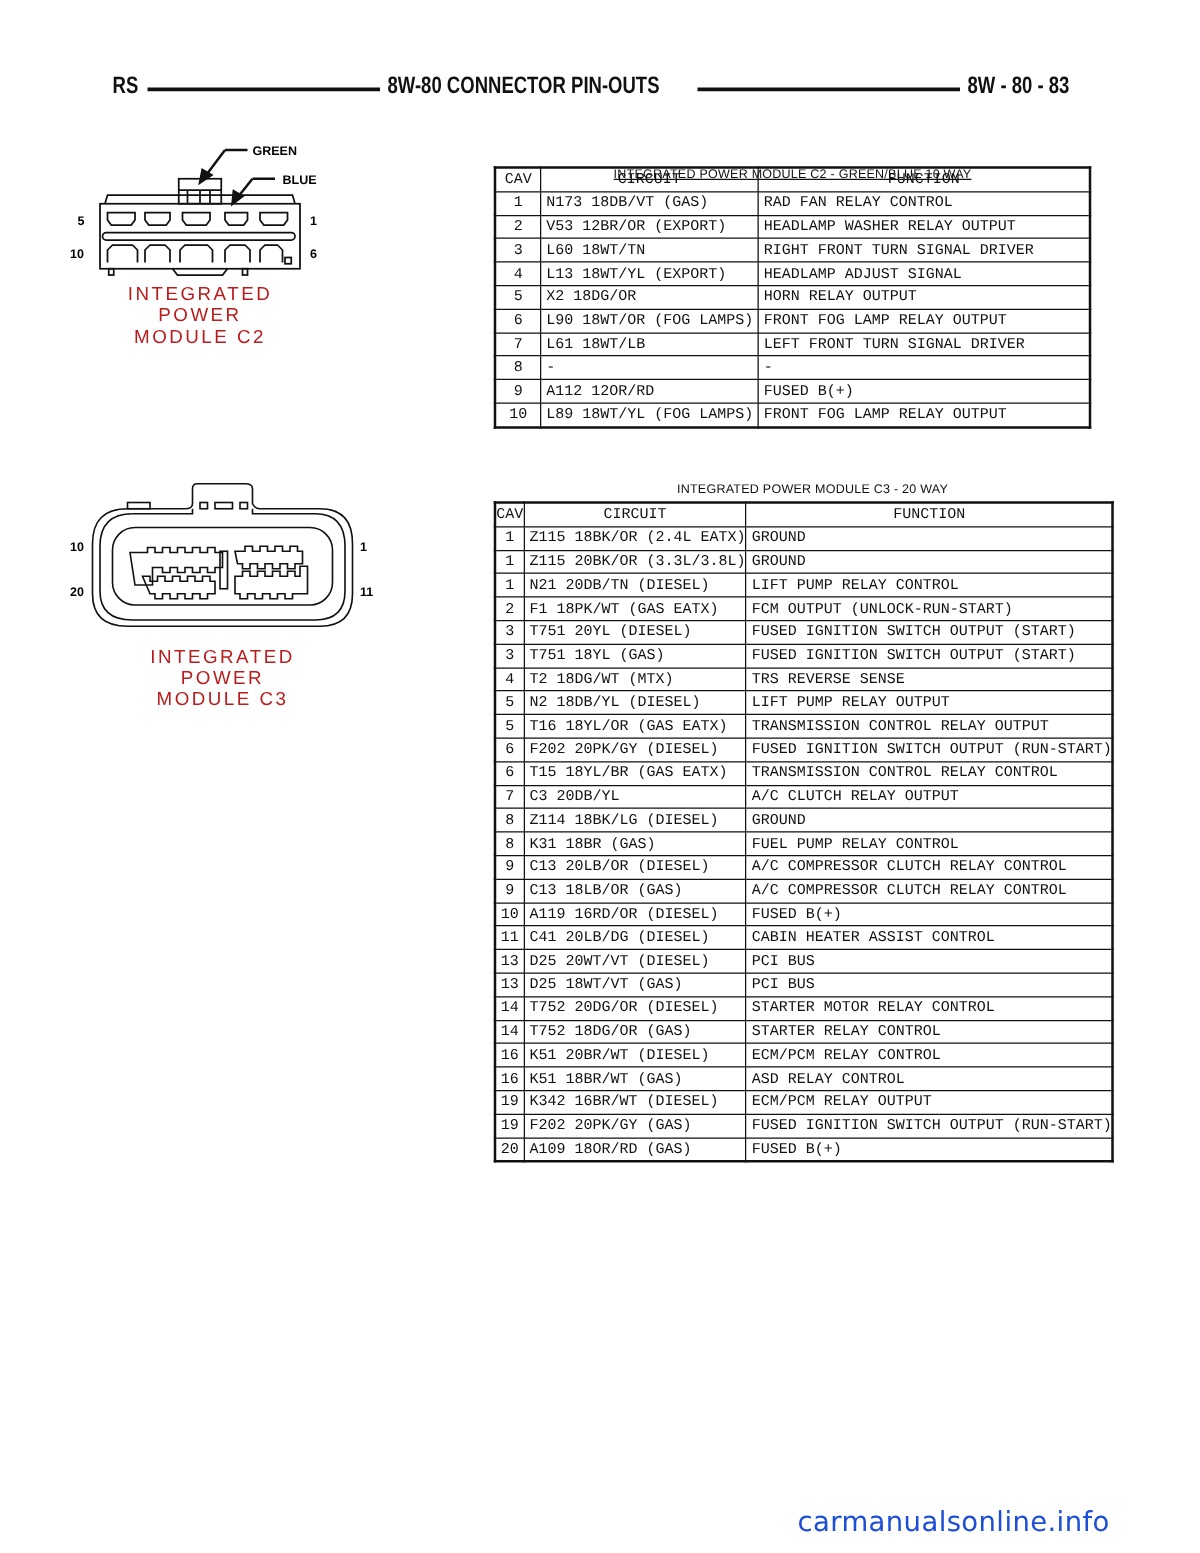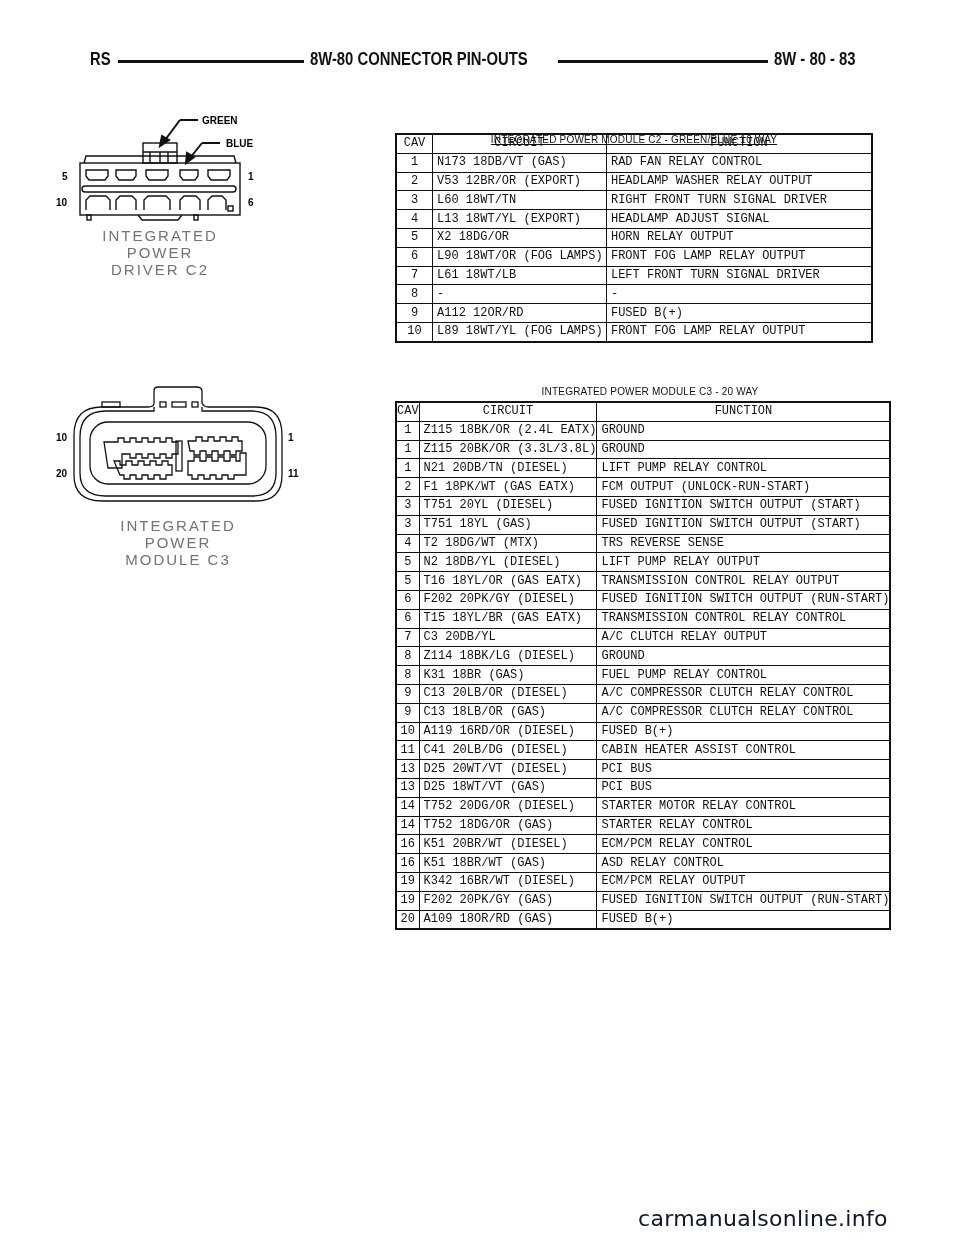--- a/index.html
+++ b/index.html
@@ -9,28 +9,28 @@
   .hdr-text { font-family: "Liberation Sans", sans-serif; font-weight: bold; font-size: 19px; transform: scaleX(0.78); transform-origin: left center; white-space: nowrap; letter-spacing: 0px; }
   .hdr-line { position: absolute; height: 3px; background: #111; top: 58px; }
 
   .tbl-title { position: absolute; font-size: 10px; text-align: center; letter-spacing: 0.2px; white-space: nowrap; }
   table.pin { position: absolute; border-collapse: collapse; font-size: 12px; border: 2px solid #111; font-family: Liberation Mono, monospace; }
   table.pin td, table.pin th { border: 1px solid #111; height: 17.8px; padding: 0 0 0 4px; font-weight: normal; white-space: nowrap; line-height: 17px; }
   table.pin th { text-align: center; padding: 0; }
   table.pin td.cav { text-align: center; padding: 0; }
 
   .diagram { position: absolute; }
-  .diag-label { position: absolute; text-align: center; font-size: 15px; letter-spacing: 2px; line-height: 17px; font-weight: normal; color: #737373; }
-
-  .watermark { position: absolute; left: 638px; top: 1206px; font-size: 22px; color: #0f172a; letter-spacing: 0.3px; font-family: "DejaVu Sans", sans-serif; }
+  .diag-label { position: absolute; text-align: center; font-size: 15px; letter-spacing: 2px; line-height: 17px; font-weight: normal; color: #b91c1c; }
+
+  .watermark { position: absolute; left: 638px; top: 1206px; font-size: 22px; color: #1d4ed8; letter-spacing: 0.3px; font-family: "DejaVu Sans", sans-serif; }
 </style>
 </head>
 <body>
 
-<div class="page-header" style="left:0;top:2px;width:792px;height:80px;position:absolute;">
+<div class="page-header" style="left:0;top:12px;width:792px;height:80px;position:absolute;">
   <span class="hdr-text" style="position:absolute;left:90px;top:46px;">RS</span>
   <div class="hdr-line" style="left:118px;width:186px;"></div>
   <span class="hdr-text" style="position:absolute;left:310px;top:46px;">8W-80 CONNECTOR PIN-OUTS</span>
   <div class="hdr-line" style="left:558px;width:210px;"></div>
   <span class="hdr-text" style="position:absolute;left:774px;top:46px;">8W - 80 - 83</span>
 </div>
 
 <div class="diagram" style="left:50px;top:100px;width:240px;height:185px;">
   <svg width="240" height="185" viewBox="0 0 240 185">
     <g fill="none" stroke="#111" stroke-width="1.4">
@@ -75,21 +75,21 @@
     <text x="152" y="24" font-family="Liberation Sans, sans-serif" font-size="10" font-weight="bold">GREEN</text>
     <text x="176" y="47" font-family="Liberation Sans, sans-serif" font-size="10" font-weight="bold">BLUE</text>
     <text x="12" y="80" font-family="Liberation Sans, sans-serif" font-size="10" font-weight="bold">5</text>
     <text x="198" y="80" font-family="Liberation Sans, sans-serif" font-size="10" font-weight="bold">1</text>
     <text x="6" y="106" font-family="Liberation Sans, sans-serif" font-size="10" font-weight="bold">10</text>
     <text x="198" y="106" font-family="Liberation Sans, sans-serif" font-size="10" font-weight="bold">6</text>
   </svg>
   <div class="diag-label" style="left:40px;top:127px;width:140px;">
     <div>INTEGRATED</div>
     <div>POWER</div>
-    <div>DRIVER C2</div>
+    <div>MODULE C2</div>
   </div>
 </div>
 
 <div class="diagram" style="left:50px;top:365px;width:260px;height:210px;">
   <svg width="260" height="140" viewBox="0 0 260 140">
     <g fill="none" stroke="#111" stroke-width="1.3">
 
       <path d="M52 42 Q24 42 24 70 L24 110 Q24 136 52 136 L206 136 Q232 136 232 110 L232 70 Q232 42 206 42 L158 42 Q154 42 152 38 L152 26 Q152 22 146 22 L108 22 Q104 22 104 26 L104 38 Q104 42 98 42 Z"></path>
       <path d="M56 46 Q30 46 30 72 L30 108 Q30 131 56 131 L202 131 Q226 131 226 108 L226 72 Q226 46 202 46 L152 46 L152 42"></path>
       <path d="M104 42 L104 46 L56 46"></path>

